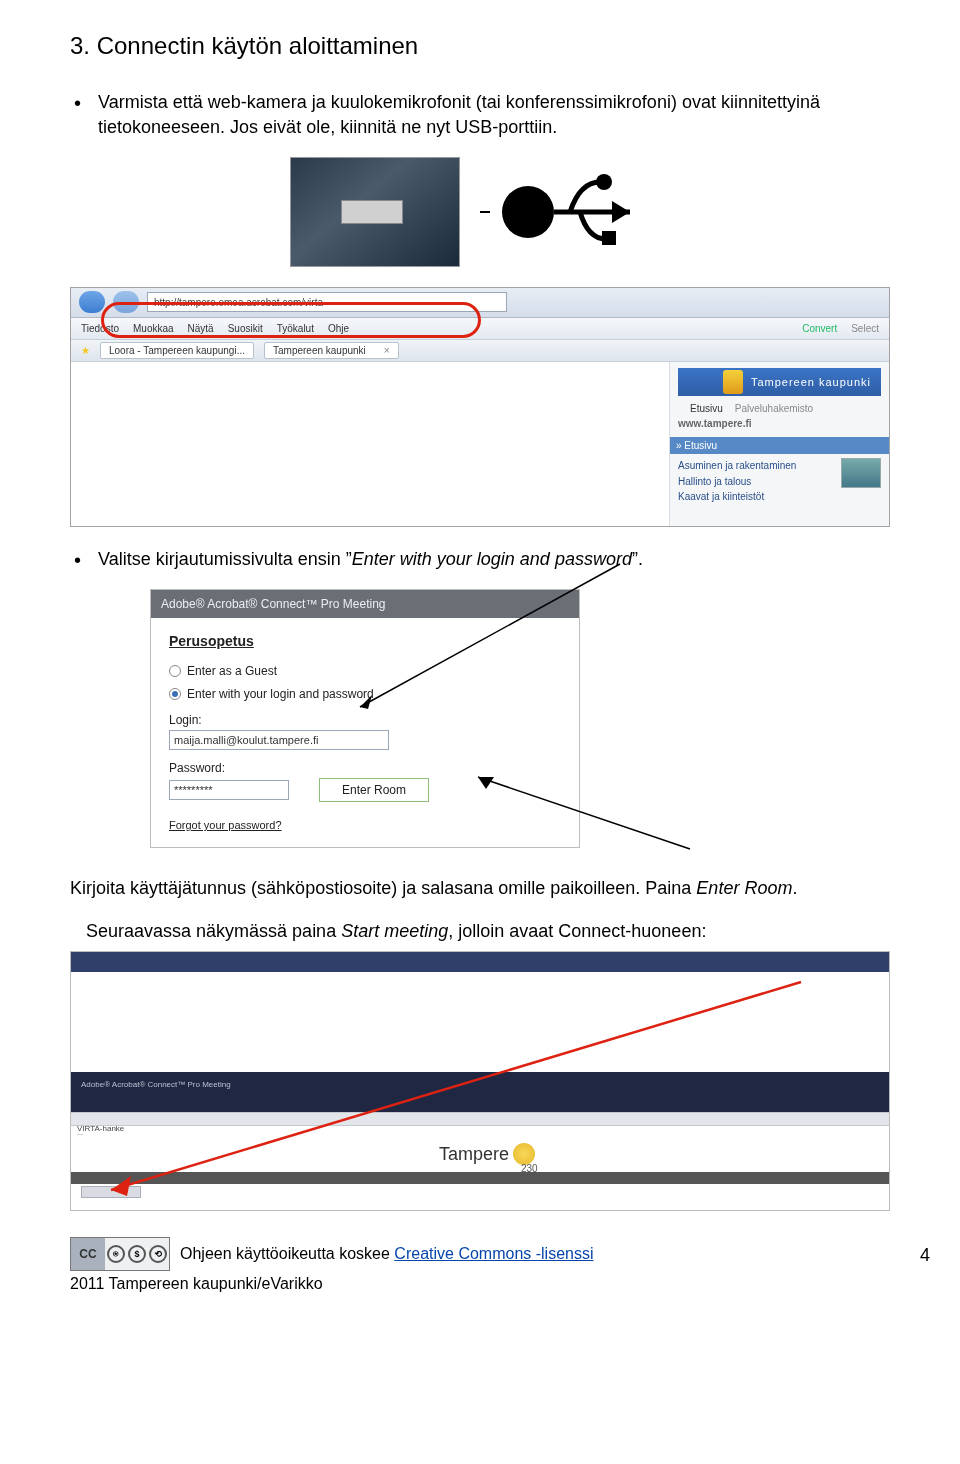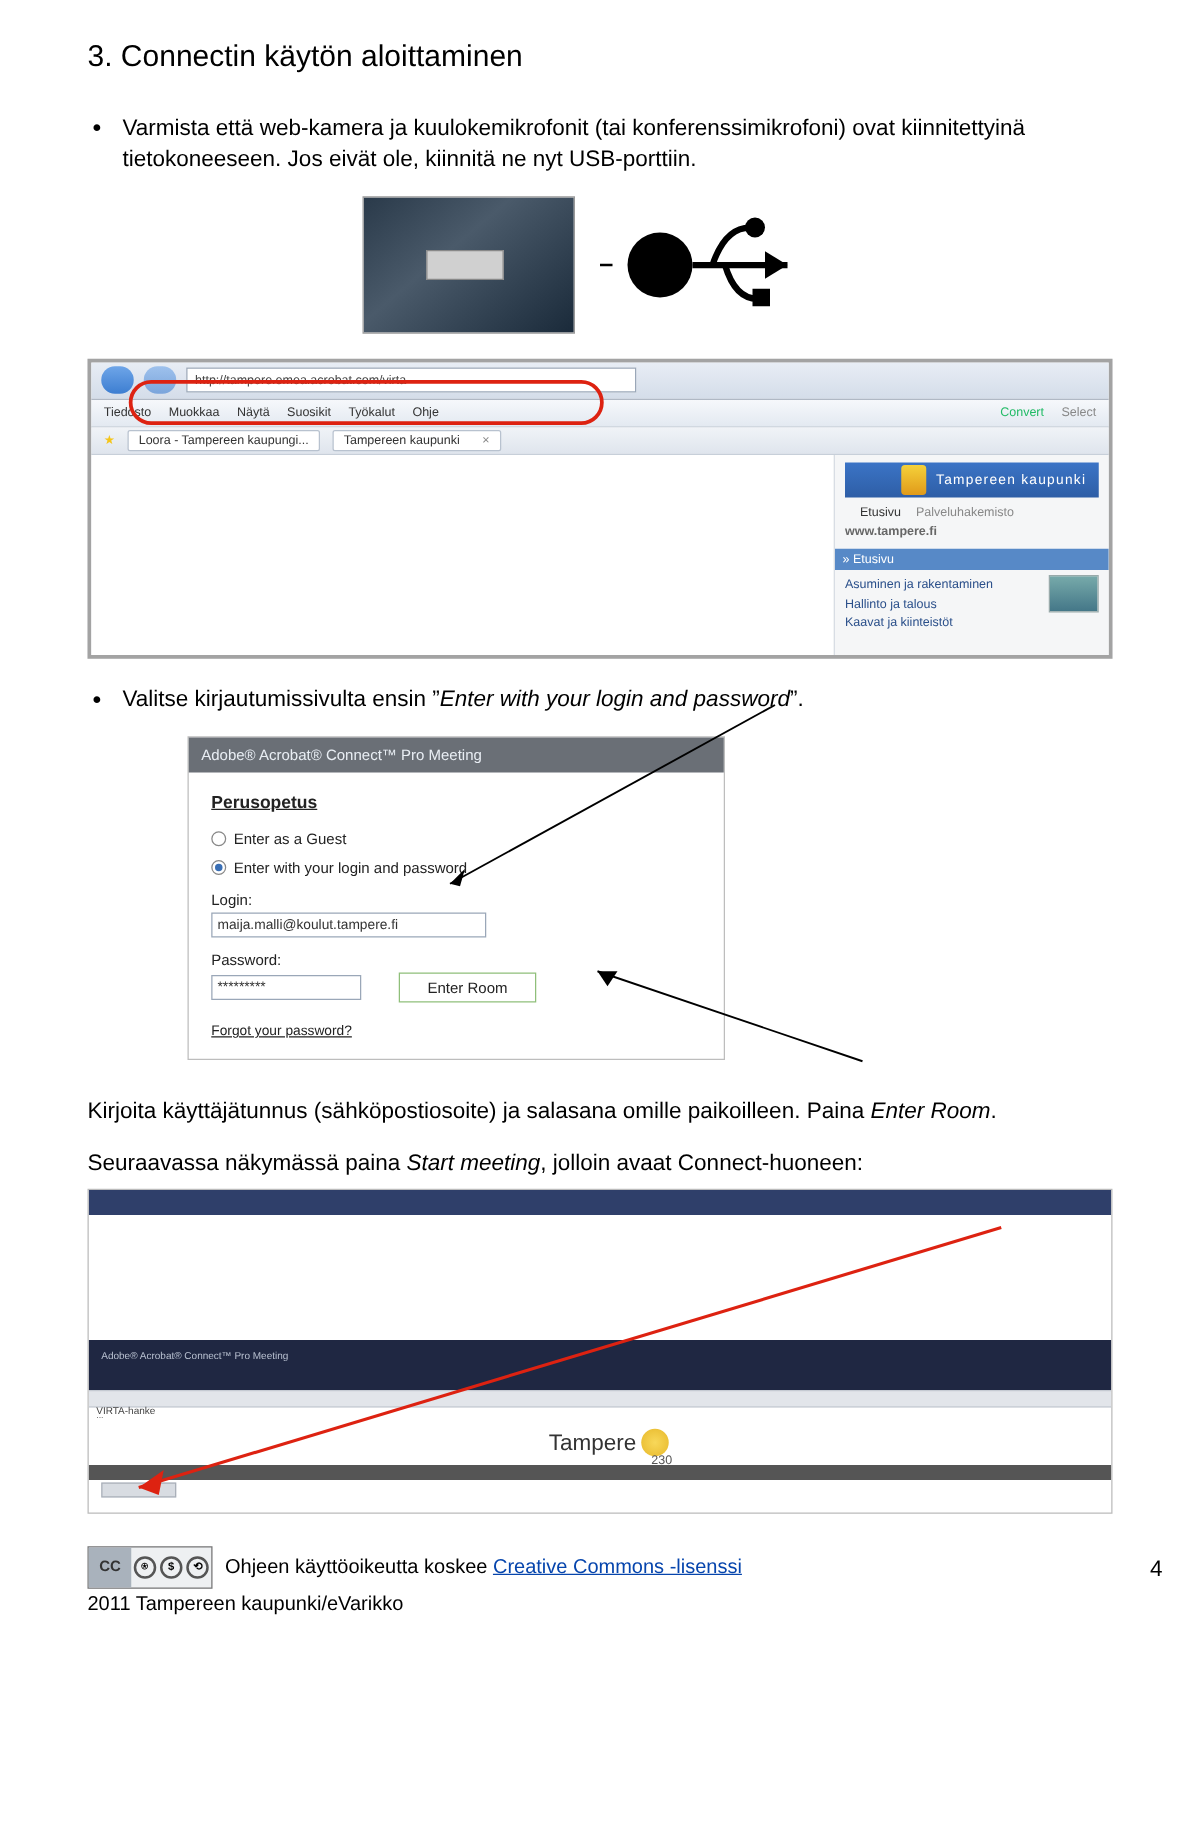--- a/index.html
+++ b/index.html
@@ -17,21 +17,21 @@
   ul.bullets { list-style: none; padding: 0; margin: 0; }
   ul.bullets > li { position: relative; padding-left: 28px; margin-bottom: 18px; }
   ul.bullets > li::before { content: "•"; position: absolute; left: 4px; top: 0; font-size: 20px; }
   .italic { font-style: italic; }
 
   .usb-row { display: flex; align-items: center; gap: 20px; margin: 10px 0 20px 220px; }
   .usb-photo { width: 170px; height: 110px; background: linear-gradient(140deg,#2a3a4a 0%,#4a5a6a 40%,#1a2a3a 100%); border:1px solid #999; position: relative; }
   .usb-photo::after{ content:""; position:absolute; left:50px; top:42px; width:60px; height:22px; background:#d0d0d0; border:1px solid #888;}
   .usb-logo { width: 160px; height: 90px; position: relative; }
 
-  .browser-shot { border:3px solid #a3a3a3; background:#f2f3f5; font-size:11px; color:#333; position:relative; margin: 6px 0 20px 0; height: 240px; overflow:hidden;}
+  .browser-shot { border:1px solid #a3a3a3; background:#f2f3f5; font-size:11px; color:#333; position:relative; margin: 6px 0 20px 0; height: 240px; overflow:hidden;}
   .browser-bar1{ display:flex; align-items:center; height:30px; background:linear-gradient(#e8edf5,#d4dde9); border-bottom:1px solid #b0b8c4; padding:0 8px; gap:8px;}
   .nav-btn{ width:26px; height:22px; border-radius:11px; background:linear-gradient(#6ea5e8,#3d7ed1); display:inline-block;}
   .addr{ flex:0 0 360px; height:20px; background:#fff; border:1px solid #9aa7b8; display:flex; align-items:center; padding:0 6px; font-size:10px; color:#444;}
   .red-oval{ position:absolute; left:30px; top:14px; width:380px; height:36px; border:3px solid #d21; border-radius:18px;}
   .menu-row{ height:22px; background:linear-gradient(#f6f8fb,#e3e9f1); border-bottom:1px solid #c7cfd9; display:flex; align-items:center; gap:14px; padding:0 10px; font-size:10px; color:#333;}
   .menu-row .conv{ margin-left:auto; color:#2b6; }
   .tab-row{ height:22px; background:linear-gradient(#f0f3f7,#dfe5ed); border-bottom:1px solid #c7cfd9; display:flex; align-items:center; gap:10px; padding:0 10px; font-size:10px;}
   .star{ color:#f5c518; }
   .tabchip{ border:1px solid #b8c2cf; background:#fff; padding:1px 8px; border-radius:2px; display:flex; align-items:center; gap:4px;}
   .browser-body{ display:flex; height:166px; }
@@ -192,21 +192,21 @@
   <svg class="arrow-svg" style="left:320px; top:180px;" width="230" height="90">
     <line x1="220" y1="80" x2="8" y2="8" stroke="#000" stroke-width="1.5"></line>
     <polygon points="8,8 24,8 16,20" fill="#000"></polygon>
   </svg>
 </div>
 
 <p style="margin:0 0 18px 0;">
   <span>Kirjoita käyttäjätunnus (sähköpostiosoite) ja salasana omille paikoilleen. Paina </span><span class="italic">Enter Room</span><span>.</span>
 </p>
 
-<p style="margin:0 0 8px 0;">
+<p style="margin:0 0 8px 16px;">
   <span>Seuraavassa näkymässä paina </span><span class="italic">Start meeting</span><span>, jolloin avaat Connect-huoneen:</span>
 </p>
 
 <div class="start-shot">
   <div class="start-top"></div>
   <div class="start-dark"></div>
   <div class="start-label1">Adobe® Acrobat® Connect™ Pro Meeting</div>
   <div class="start-bar"><span>VIRTA-hanke</span></div>
   <div class="start-sub">...</div>
   <div class="tampere-logo">

